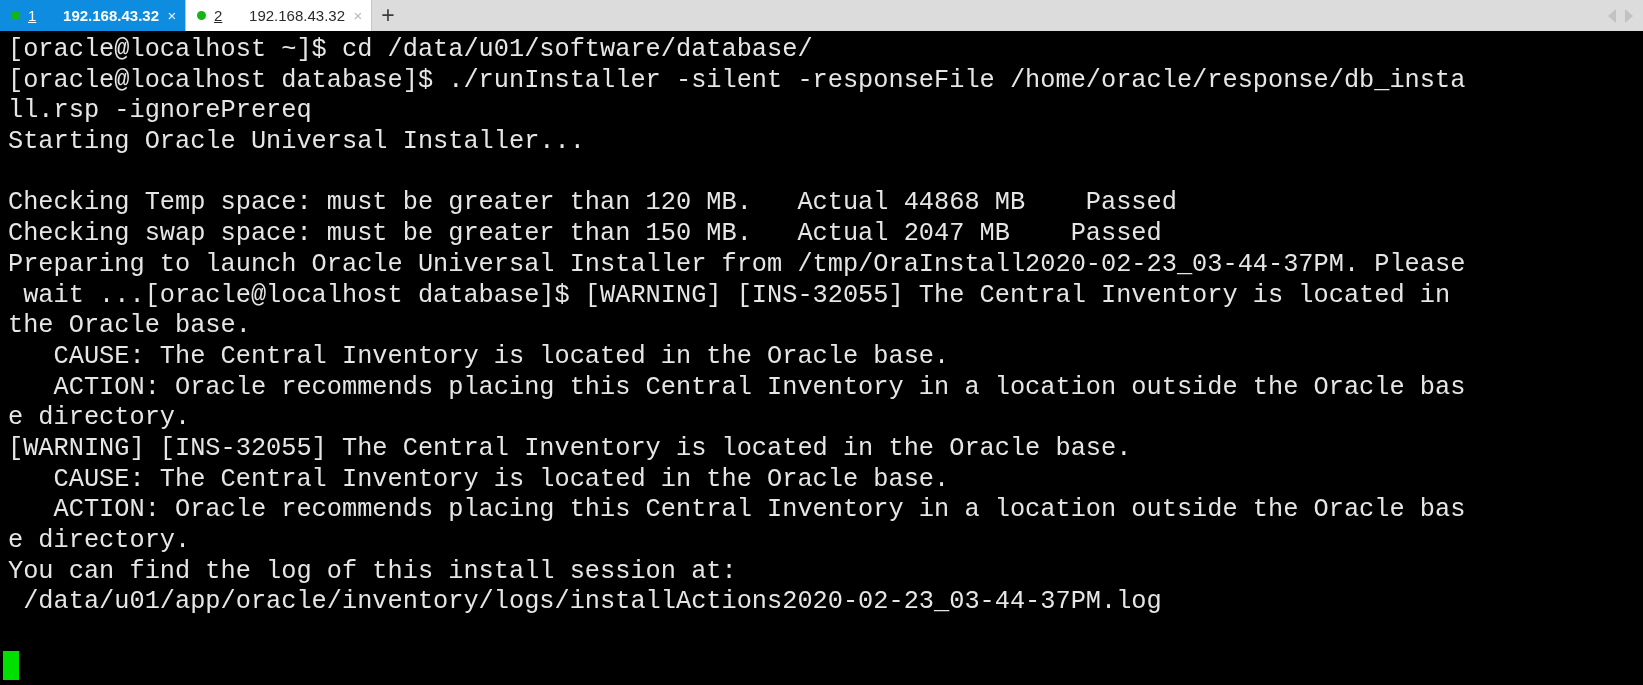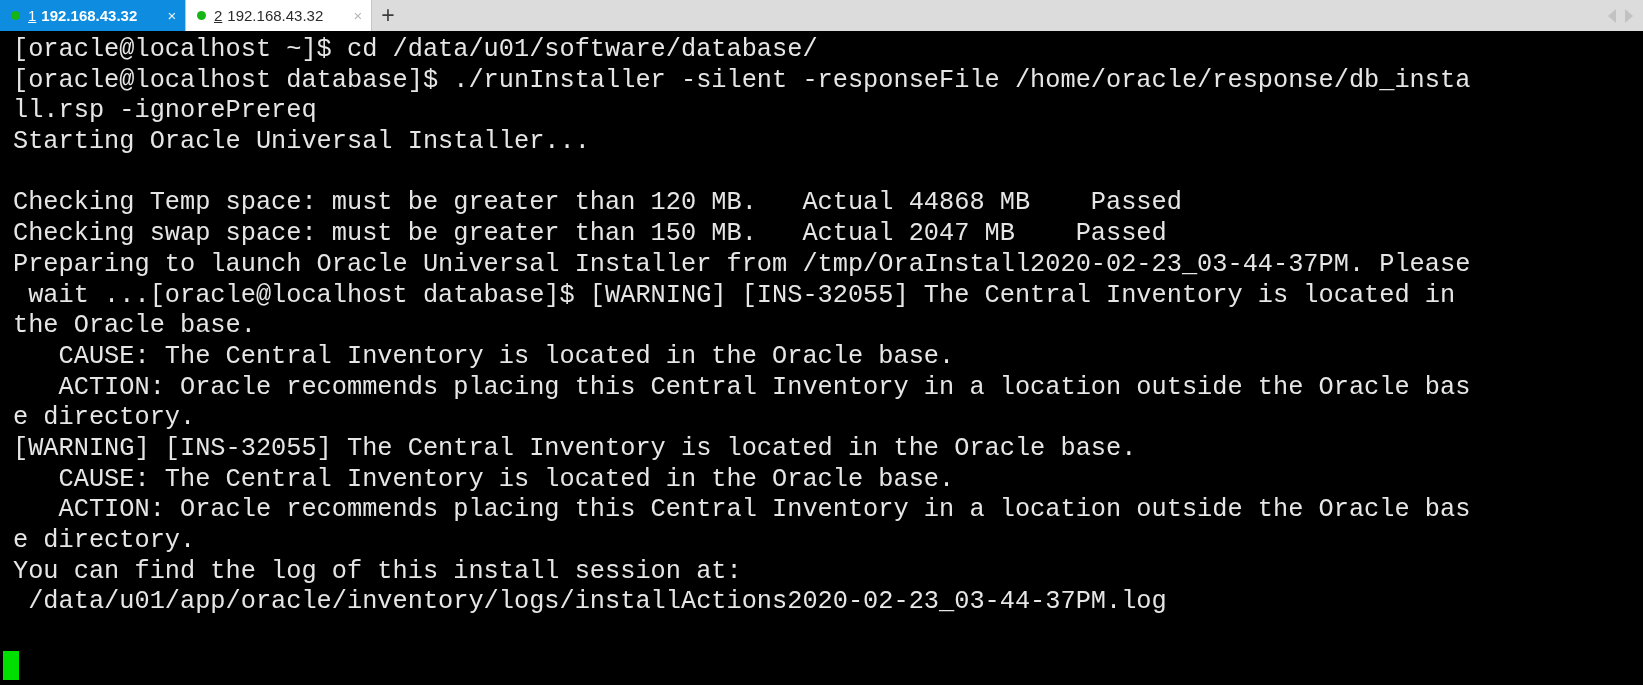--- a/index.html
+++ b/index.html
@@ -54,20 +54,21 @@
     flex: 0 0 auto;
     margin-right: 8px;
   }
   .tab-index {
     text-decoration: underline;
     margin-right: 5px;
   }
   .tab-title {
     flex: 1 1 auto;
     overflow: hidden;
+    text-align: right;
   }
   .tab.active .tab-title { font-weight: bold; }
   .tab-close {
     flex: 0 0 auto;
     width: 26px;
     text-align: center;
     font-size: 15px;
     line-height: 1;
   }
   .tab.active .tab-close { color: #e8f4ff; }
@@ -101,21 +102,21 @@
   .arrow.left  { border-right: 8px solid #c2c2c2; }
   .arrow.right { border-left: 8px solid #c2c2c2; }
 
   
   #terminal {
     position: relative;
     width: 1502px;
     height: 654px;
     background: #000000;
     box-sizing: border-box;
-    padding: 4px 0 0 13px;
+    padding: 4px 0 0 8px;
     overflow: hidden;
   }
   #term-lines {
     font-family: "Liberation Mono", "DejaVu Sans Mono", monospace;
     font-size: 25.3px;
     line-height: 30.7px;
     color: #e6e6e6;
     white-space: pre;
     letter-spacing: 0px;
   }

